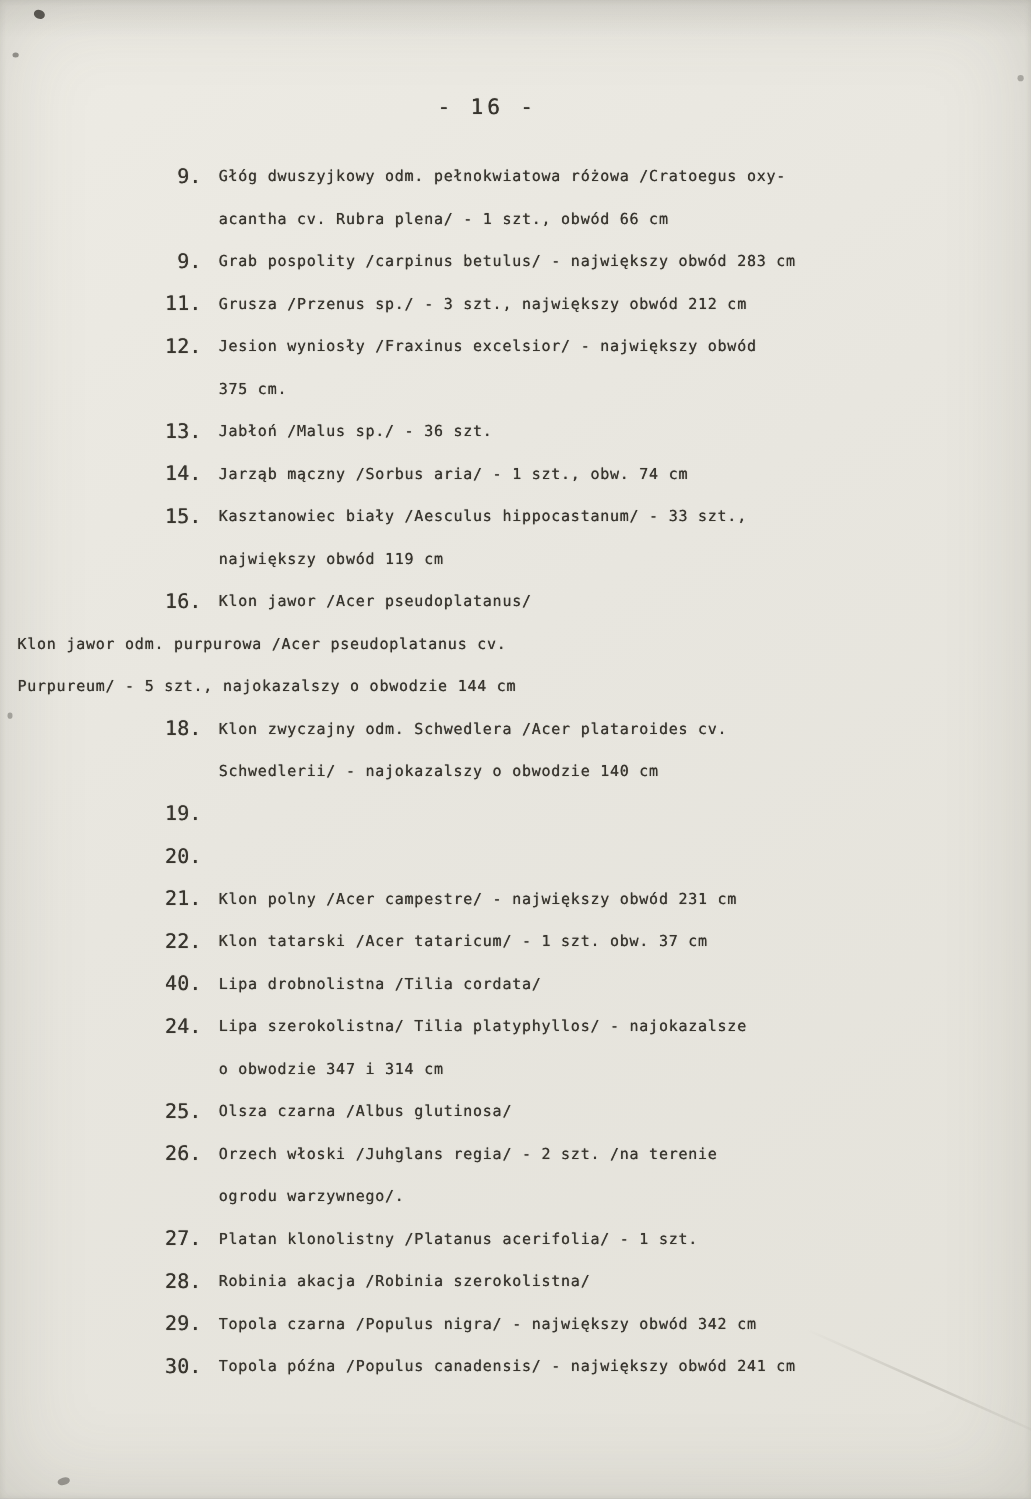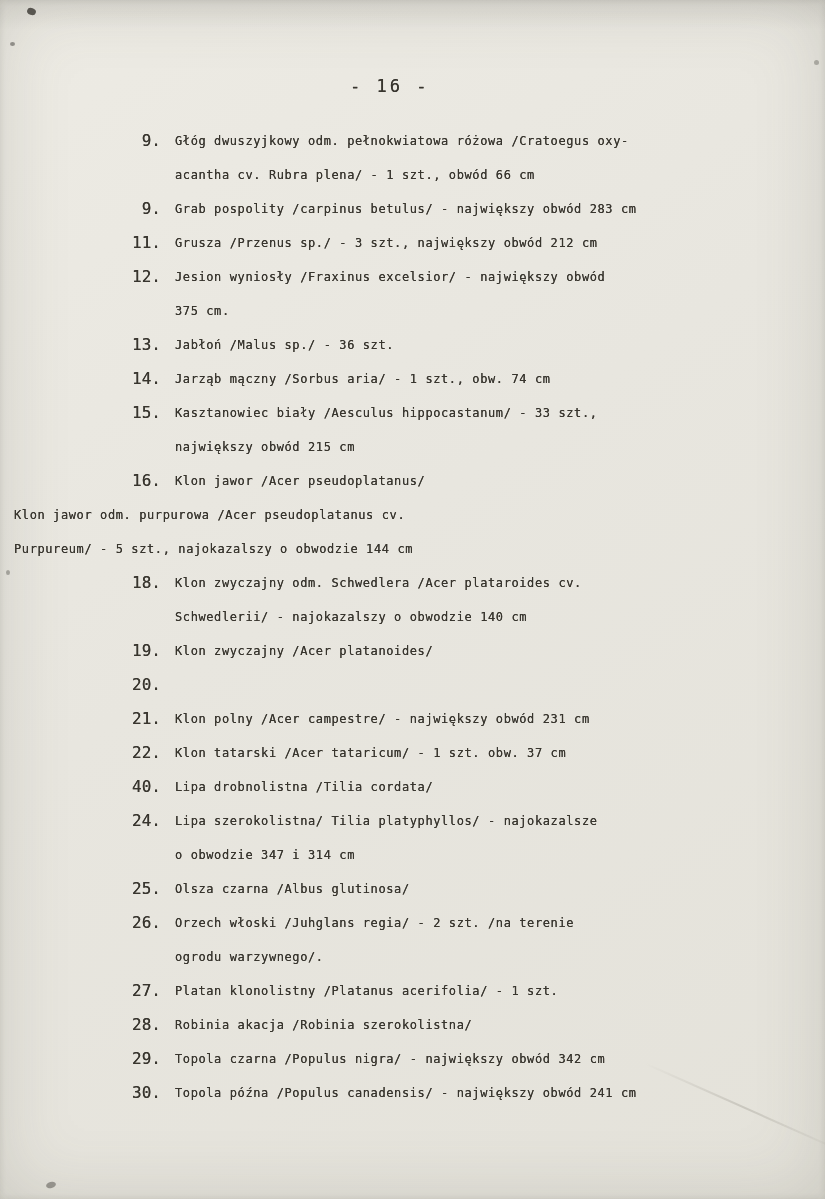--- a/index.html
+++ b/index.html
@@ -112,36 +112,35 @@
       <div class="item">
         <span class="num">13.</span>
         <div class="text"><div class="line">Jabłoń /Malus sp./ - 36 szt.</div></div>
       </div>
       <div class="item">
         <span class="num">14.</span>
         <div class="text"><div class="line">Jarząb mączny /Sorbus aria/ - 1 szt., obw. 74 cm</div></div>
       </div>
       <div class="item">
         <span class="num">15.</span>
-        <div class="text"><div class="line">Kasztanowiec biały /Aesculus hippocastanum/ - 33 szt.,</div><div class="line">największy obwód 215 cm</div></div>
+        <div class="text"><div class="line">Kasztanowiec biały /Aesculus hippocastanum/ - 33 szt.,</div><div class="line">największy obwód 119 cm</div></div>
       </div>
       <div class="item">
         <span class="num">16.</span>
         <div class="text"><div class="line">Klon jawor /Acer pseudoplatanus/</div></div>
       </div>
       <div class="item">
         <div class="text"><div class="line">Klon jawor odm. purpurowa /Acer pseudoplatanus cv.</div><div class="line">Purpureum/ - 5 szt., najokazalszy o obwodzie 144 cm</div></div>
       </div>
       <div class="item">
         <span class="num">18.</span>
         <div class="text"><div class="line">Klon zwyczajny odm. Schwedlera /Acer plataroides cv.</div><div class="line">Schwedlerii/ - najokazalszy o obwodzie 140 cm</div></div>
       </div>
       <div class="item">
         <span class="num">19.</span>
-        <div class="text"><div class="line">Klon zwyczajny /Acer platanoides/</div></div>
       </div>
       <div class="item">
         <span class="num">20.</span>
       </div>
       <div class="item">
         <span class="num">21.</span>
         <div class="text"><div class="line">Klon polny /Acer campestre/ - największy obwód 231 cm</div></div>
       </div>
       <div class="item">
         <span class="num">22.</span>

